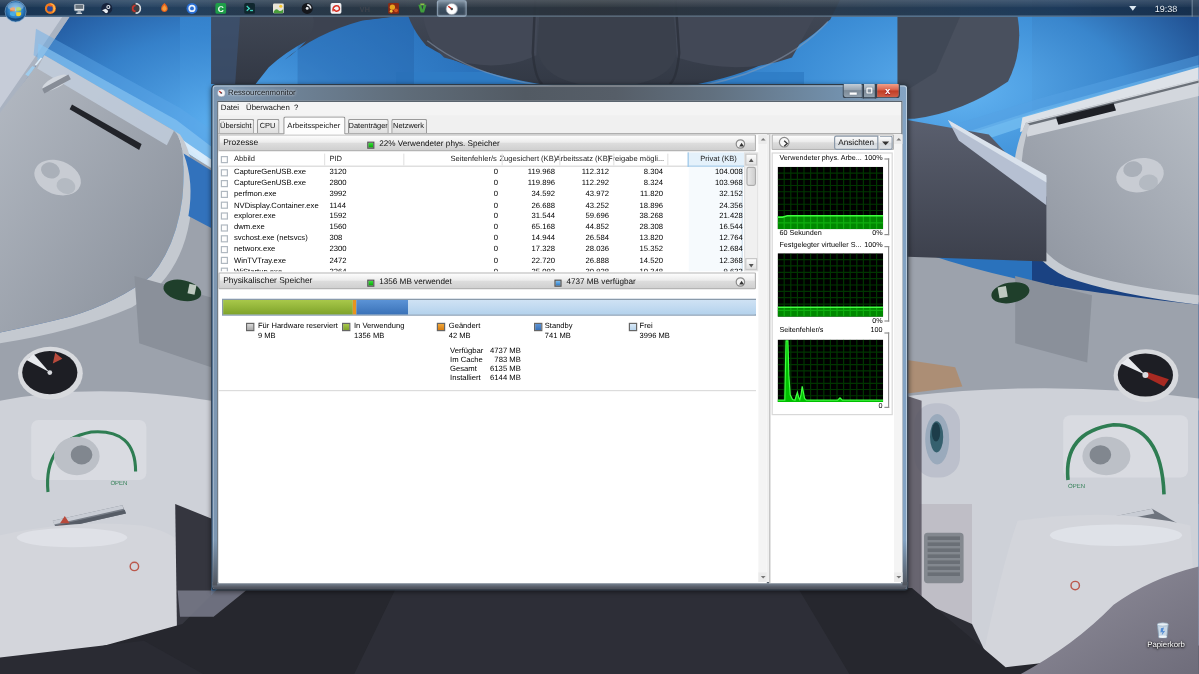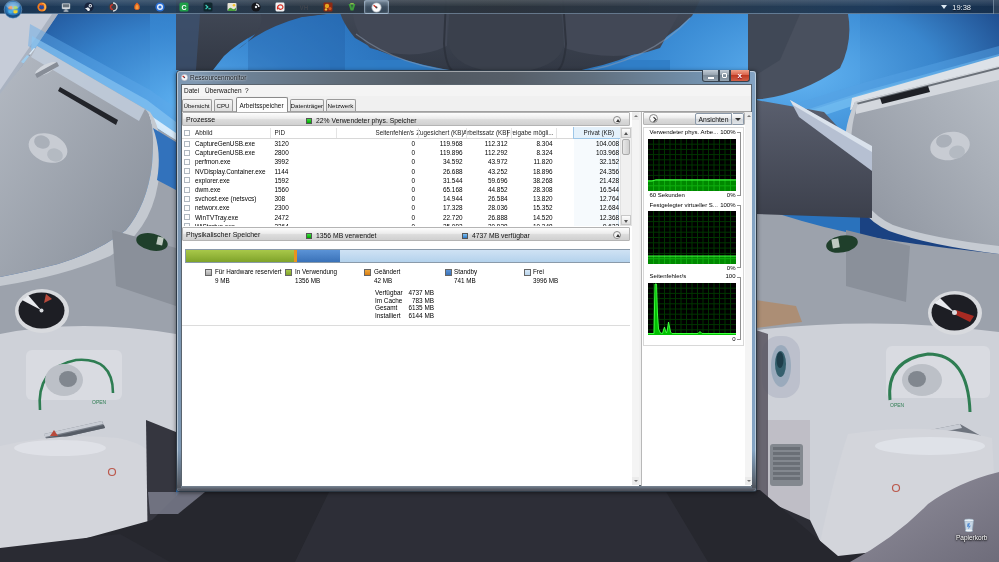--- a/index.html
+++ b/index.html
@@ -1,19 +1,19 @@
 <!DOCTYPE html>
 <html><head><meta charset="utf-8">
 <style>
 *{margin:0;padding:0;box-sizing:border-box}
 html,body{-webkit-font-smoothing:antialiased;width:999px;height:562px;overflow:hidden;font-family:"Liberation Sans",sans-serif;position:relative;background:#1d5fa8}
 #bg{position:absolute;left:0;top:0;width:999px;height:562px}
 #taskbar{position:absolute;left:0;top:0;width:999px;height:14px;transform:translateZ(0);background:linear-gradient(90deg,rgba(24,50,78,.95) 0%,rgba(33,60,88,.93) 12%,rgba(40,54,68,.94) 30%,rgba(43,51,60,.95) 50%,rgba(40,54,70,.94) 70%,rgba(28,54,84,.94) 88%,rgba(22,46,74,.95) 100%);border-bottom:1px solid rgba(150,175,200,.55);z-index:50}
 #taskbar::after{content:"";position:absolute;left:0;top:0;width:100%;height:6px;background:linear-gradient(180deg,rgba(255,255,255,.16),rgba(255,255,255,.03))}
-#clock{position:absolute;top:2.5px;right:28px;transform:translateZ(0);color:#eef4fa;font-size:7.5px;z-index:60;text-shadow:0 1px 1px rgba(0,0,0,.6)}
+#clock{position:absolute;top:2.5px;right:18px;transform:translateZ(0);color:#eef4fa;font-size:7.5px;z-index:60;text-shadow:0 1px 1px rgba(0,0,0,.6)}
 #caret{position:absolute;top:5px;right:52px;width:0;height:0;border-left:3.5px solid transparent;border-right:3.5px solid transparent;border-top:4px solid #dde8f2;z-index:60}
 #showdesk{position:absolute;right:0;top:0;width:6px;height:14px;border-left:1px solid rgba(160,180,200,.5);background:rgba(70,90,110,.4);z-index:60}
 #orb{position:absolute;left:3px;top:0;width:20px;height:19px;z-index:62}
 #win{position:absolute;left:176px;top:70px;width:581px;height:422px;z-index:40;transform:translateZ(0)}
 #papierkorb{position:absolute;left:956px;top:517px;transform:translateZ(0);z-index:30;text-align:center;width:26px}
 #papierkorb .lbl{color:#fff;font-size:6.5px;text-shadow:0 1px 2px #000,0 0 2px #000;margin-top:1px}
 .tab{background:linear-gradient(180deg,#f6f6f6,#dedede);border:1px solid #9a9a9a;border-bottom:none;border-radius:2px 2px 0 0;font-size:6.2px;color:#111;text-align:center;line-height:12px;white-space:nowrap;overflow:hidden}
 .tabactive{background:#fdfdfd;border:1px solid #8a8a8a;border-bottom:none;border-radius:2px 2px 0 0;font-size:6.4px;color:#111;text-align:center;line-height:15px;z-index:3;white-space:nowrap}
 .sechdr{background:linear-gradient(180deg,#fdfdfd,#ececec 45%,#dcdcdc 55%,#d0d0d0);border:1px solid #b4b4b4;border-radius:1px}
 .sq{position:absolute;width:6px;height:6px;border:1px solid #555}

